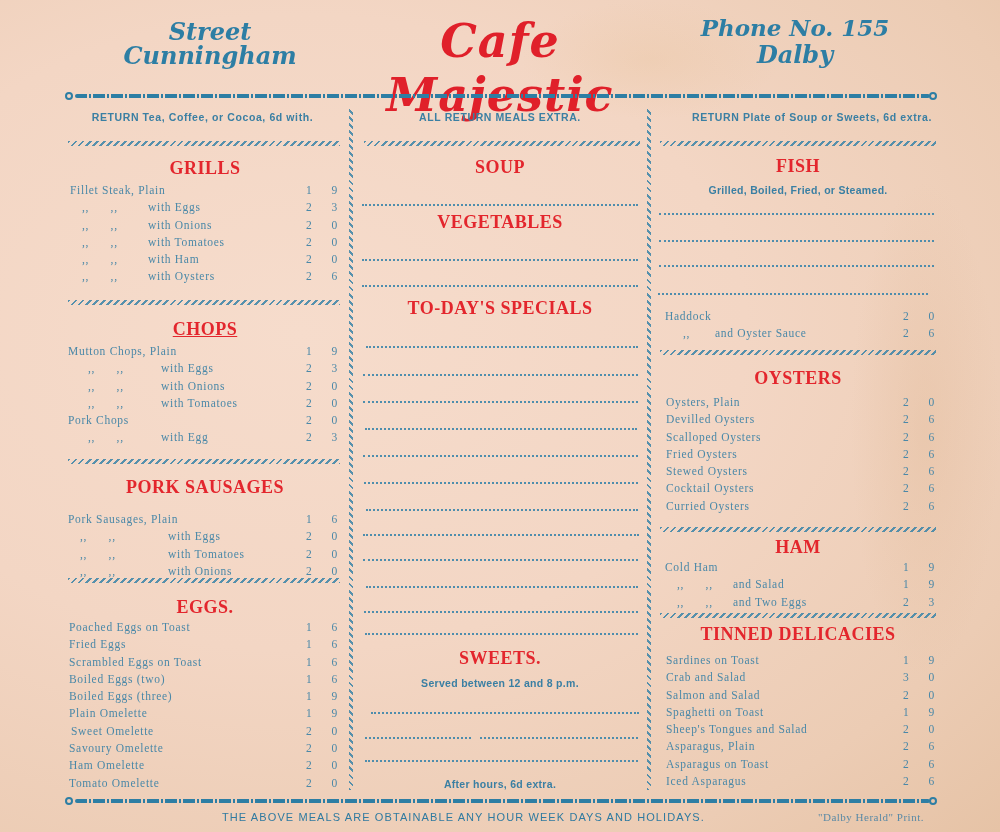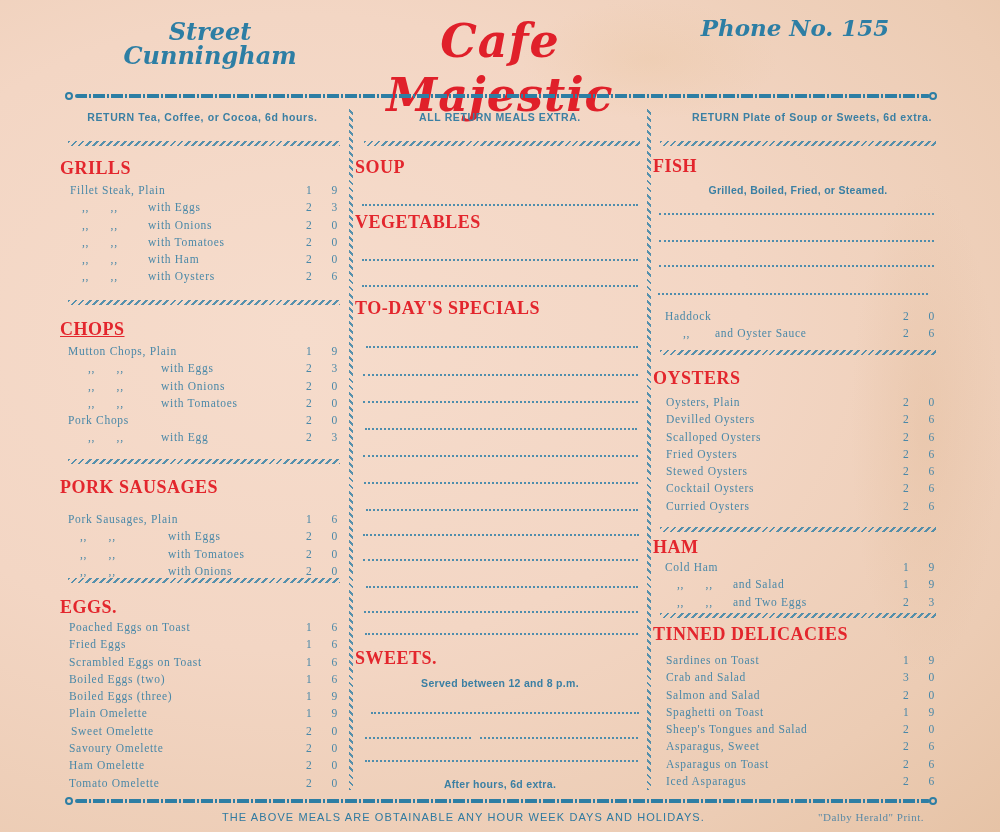--- a/index.html
+++ b/index.html
@@ -39,21 +39,21 @@
     background: repeating-linear-gradient(45deg, #3a84a8 0 2px, transparent 2px 5px);
     opacity:.85;
   }
   .dotted { position:absolute; border-top:2px dotted #3d86ab; height:0; opacity:.9; }
   .return-note {
     position:absolute; font-family:"Liberation Sans","DejaVu Sans",sans-serif;
     font-size:10.5px; font-weight:bold; color:#3a7fa3; letter-spacing:.6px; text-align:center;
   }
   .sec-head {
     position:absolute; font-family:"Liberation Serif","DejaVu Serif",serif;
-    font-weight:bold; color:#e3262d; font-size:18px; text-align:left; letter-spacing:.5px;
+    font-weight:bold; color:#e3262d; font-size:18px; text-align:center; letter-spacing:.5px;
   }
   .sub-note {
     position:absolute; font-family:"Liberation Sans","DejaVu Sans",sans-serif;
     font-size:10.5px; font-weight:bold; color:#3a7fa3; text-align:center; letter-spacing:.3px;
   }
   .menu { position:absolute;text-align:center; }
   .row { position:relative; height:17.3px; font-size:11.5px; letter-spacing:.7px; color:#4a88a8; white-space:nowrap; }
   .row .ditto { position:absolute; top:0; }
   .row .name { position:absolute; top:0; }
   .row .price { position:absolute; right:0; top:0; width:32px; display:flex; justify-content:space-between; }
@@ -70,31 +70,32 @@
 <div class="stain" style="left:850px;top:180px;width:150px;height:500px;background:radial-gradient(ellipse,#e2bb9a66,transparent 70%);"></div>
 
 <div>
   <div class="abs blackletter" style="left:95px;top:16px;width:230px;">
     <div style="font-size:24px;margin-top:4px;">Street</div>
     <div style="font-size:24px;">Cunningham</div>
   </div>
   <div class="abs title" style="left:330px;top:14px;width:340px;">Cafe Majestic</div>
   <div class="abs blackletter" style="left:690px;top:16px;width:210px;">
     <div style="font-size:23px;">Phone No. 155</div>
+    <div style="font-size:24px;margin-top:4px;">Dalby</div>
   </div>
 </div>
 
 <div class="chain-end" style="left:65px;top:92px;"></div>
 <div class="chain" style="left:75px;top:94px;width:855px;"></div>
 <div class="chain-end" style="left:929px;top:92px;"></div>
 
 <div class="vwavy" style="left:349px;top:108px;height:682px;"></div>
 <div class="vwavy" style="left:647px;top:108px;height:682px;"></div>
 
-<div class="return-note" style="left:60px;top:111px;width:285px;">RETURN Tea, Coffee, or Cocoa, 6d hours.</div>
+<div class="return-note" style="left:60px;top:111px;width:285px;">RETURN Tea, Coffee, or Cocoa, 6d with.</div>
 <div class="return-note" style="left:355px;top:111px;width:290px;">ALL RETURN MEALS EXTRA.</div>
 <div class="return-note" style="left:667px;top:111px;width:290px;">RETURN Plate of Soup or Sweets, 6d extra.</div>
 
 <div class="wavy" style="left:68px;top:141px;width:272px;"></div>
 <div class="wavy" style="left:364px;top:141px;width:276px;"></div>
 <div class="wavy" style="left:660px;top:141px;width:276px;"></div>
 
 <div class="sec-head" style="left:60px;top:158px;width:290px;">GRILLS</div>
 <div class="menu" style="left:70px;top:184px;width:268px;">
   <div class="row">
@@ -476,21 +477,21 @@
       </span>
     </div>
   <div class="row">
       <span class="name" style="left:0">Sheep's Tongues and Salad</span>
       <span class="price">
         <span>2</span>
         <span>0</span>
       </span>
     </div>
   <div class="row">
-      <span class="name" style="left:0">Asparagus, Sweet</span>
+      <span class="name" style="left:0">Asparagus, Plain</span>
       <span class="price">
         <span>2</span>
         <span>6</span>
       </span>
     </div>
   <div class="row">
       <span class="name" style="left:0">Asparagus on Toast</span>
       <span class="price">
         <span>2</span>
         <span>6</span>

